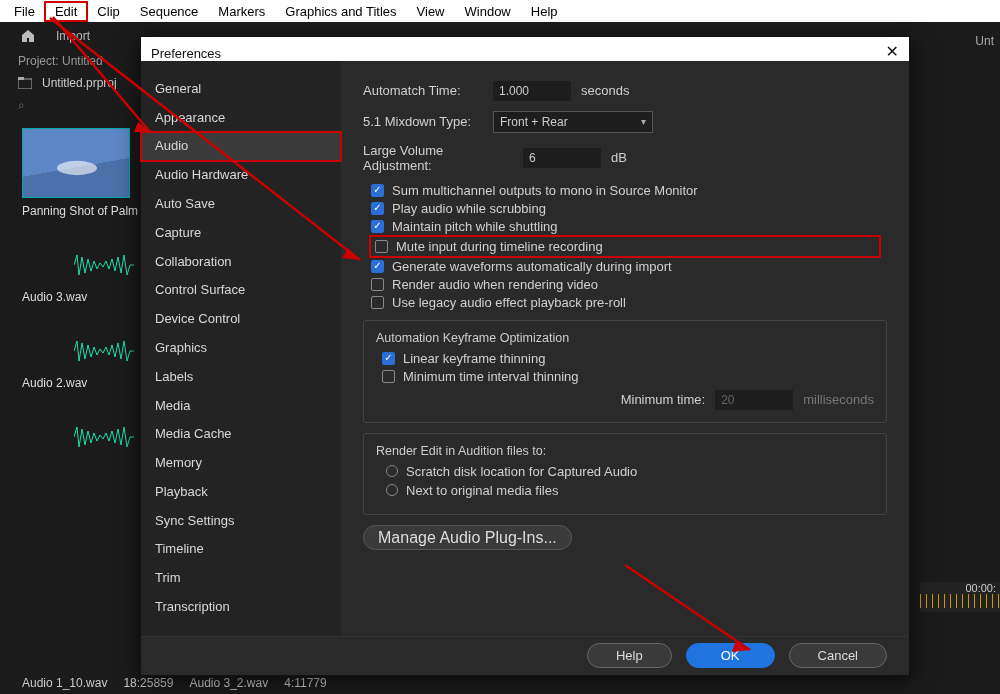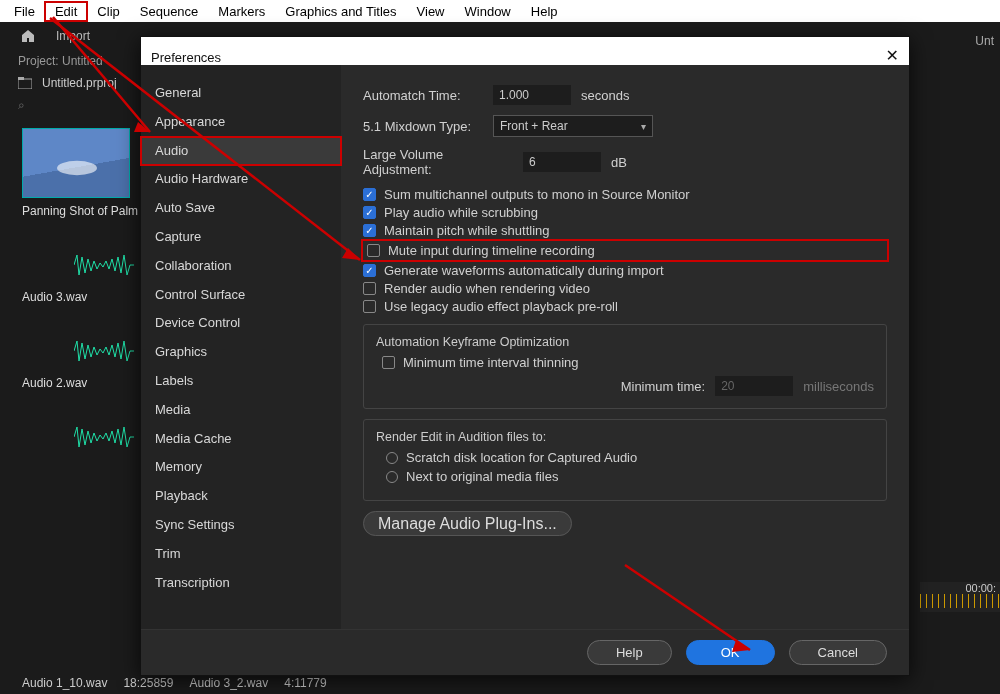--- a/index.html
+++ b/index.html
@@ -36,21 +36,21 @@
 .sidebar { width: 200px; background:#232323; padding: 14px 0; display:flex; flex-direction:column;}
 .sidebar .item { padding: 4px 14px; color:#d8d8d8; font-size:13px; cursor:pointer; line-height:1.6;}
 .sidebar .item.sel { background:#3a3a3a; outline:2px solid #c00; outline-offset:-1px;}
 
 .content { flex:1; padding: 20px 22px 10px 22px; color:#d0d0d0; font-size:13px; overflow:hidden;}
 .row { display:flex; align-items:center; gap:10px; margin-bottom:10px;}
 .row label { width: 120px; color:#d0d0d0;}
 .inputbox { background:#1d1d1d; border:none; color:#ccc; padding:3px 6px; height:20px; width:78px; font-size:12px;}
 .selectbox { background:#1d1d1d; border:1px solid #555; color:#ccc; padding:2px 6px; height:22px; width:160px; font-size:12px; display:flex; align-items:center; justify-content:space-between;}
 .chev { font-size:10px; color:#aaa;}
-.chk { display:flex; align-items:center; gap:8px; margin:3px 0;}
+.chk { display:flex; align-items:center; gap:8px; margin:3px 8px;}
 .chk .box { width:13px; height:13px; border:1px solid #888; border-radius:2px; background:#2a2a2a; display:flex; align-items:center; justify-content:center;}
 .chk .box.checked { background:#2b6fd6; border-color:#2b6fd6;}
 .chk .box.checked::after { content:"✓"; color:#fff; font-size:10px; line-height:1;}
 .chk.highlight { outline:2px solid #c00; padding:2px 4px; outline-offset:0; }
 .chk .lbl { color:#d0d0d0; }
 
 .group { border:1px solid #444; border-radius:3px; padding:10px 12px 12px 12px; margin-top:10px;}
 .group .gtitle { color:#ccc; margin-bottom:6px; font-size:12.5px;}
 .radio { display:flex; align-items:center; gap:8px; margin:4px 0 4px 10px;}
 .radio .circ { width:12px; height:12px; border:1px solid #888; border-radius:50%; background:#2a2a2a;}
@@ -155,20 +155,21 @@
         <div class="item">Collaboration</div>
         <div class="item">Control Surface</div>
         <div class="item">Device Control</div>
         <div class="item">Graphics</div>
         <div class="item">Labels</div>
         <div class="item">Media</div>
         <div class="item">Media Cache</div>
         <div class="item">Memory</div>
         <div class="item">Playback</div>
         <div class="item">Sync Settings</div>
+        <div class="item">Timeline</div>
         <div class="item">Trim</div>
         <div class="item">Transcription</div>
       </div>
     <div class="content">
 
       <div class="row">
         <label>Automatch Time:</label>
         <input class="inputbox" value="1.000" style="">
         <span>seconds</span>
       </div>
@@ -213,20 +214,24 @@
             <span class="lbl">Render audio when rendering video</span>
           </div>
           <div class="chk">
             <span class="box"></span>
             <span class="lbl">Use legacy audio effect playback pre-roll</span>
           </div>
         </div>
 
       <div class="group">
         <div class="gtitle">Automation Keyframe Optimization</div>
+        <div class="chk" style="margin-left:6px">
+          <span class="box checked"></span>
+          <span class="lbl">Linear keyframe thinning</span>
+        </div>
         <div class="chk" style="margin-left:6px">
           <span class="box"></span>
           <span class="lbl">Minimum time interval thinning</span>
         </div>
         <div class="row subtle" style="margin:6px 0 0 26px">
           <label style="width:auto">Minimum time:</label>
           <input class="inputbox" disabled="" style="color: rgb(102, 102, 102);" value="20">
           <span>milliseconds</span>
         </div>
       </div>

